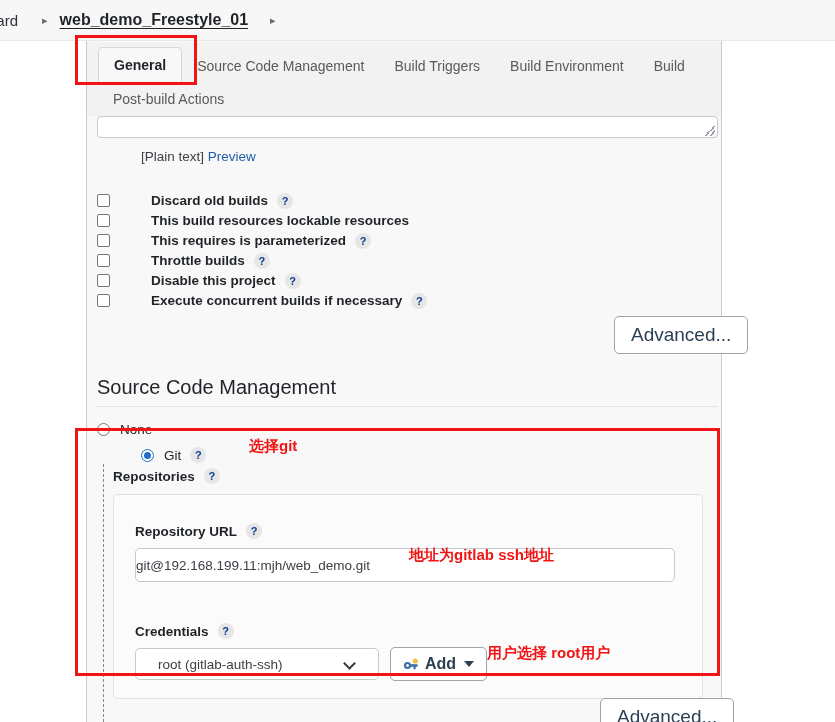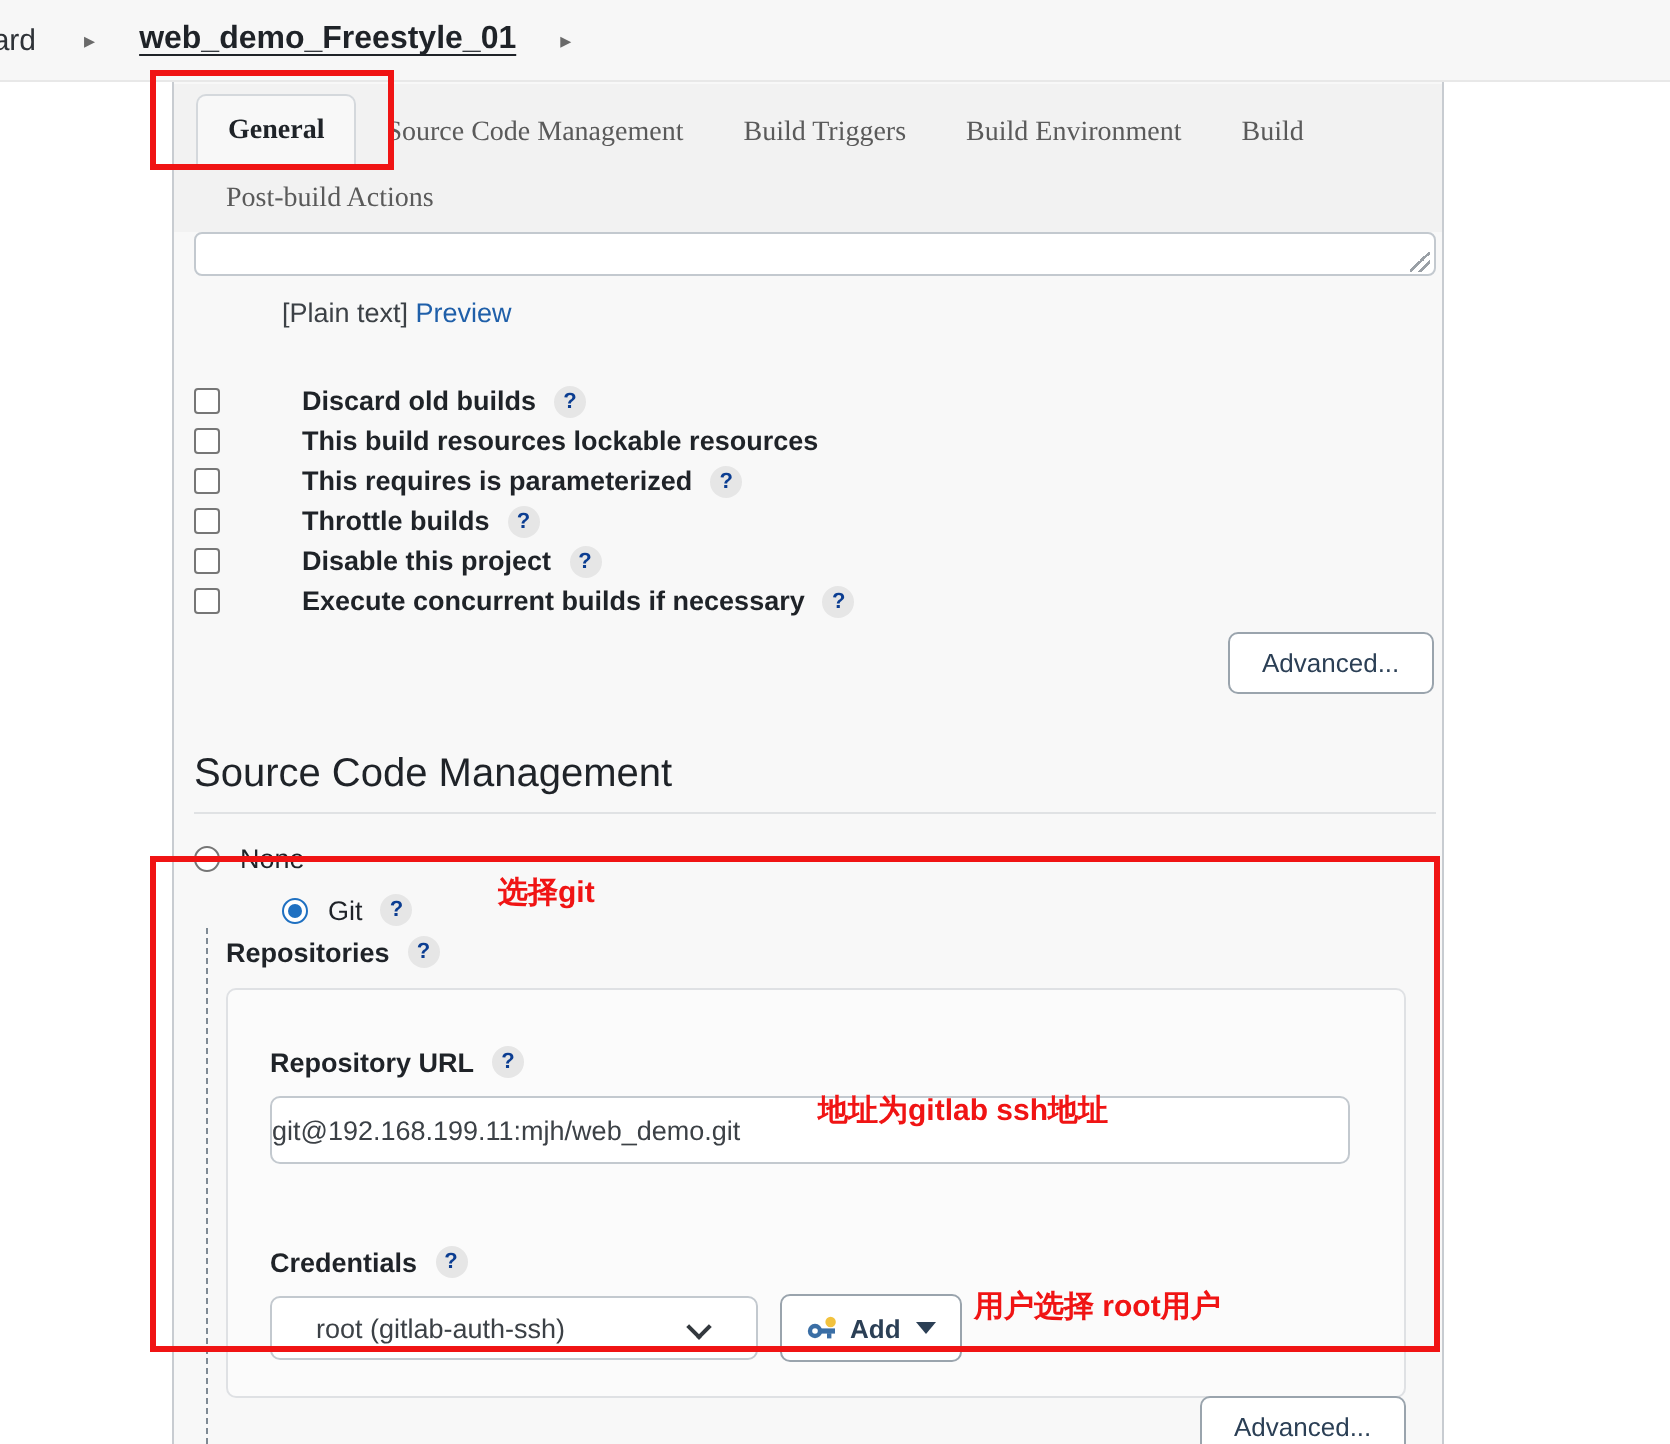--- a/index.html
+++ b/index.html
@@ -36,21 +36,21 @@
   }
   .crumb-dash {
     margin-left: -12px;
   }
   .crumb-current {
     font-weight: bold;
     font-size: 16px;
     color: #1f2328;
     text-decoration: underline;
     text-underline-offset: 3px;
-    margin-left: 22px;
+    margin-left: 12px;
   }
   .crumb-sep {
     color: #6a6a6a;
     font-size: 11px;
     margin-left: 22px;
   }
   .crumb-sep.first { margin-left: 24px; }
 
   
   .content-panel {
@@ -65,21 +65,20 @@
   }
 
   
   .tabbar {
     position: absolute;
     left: 87px; top: 42px;
     width: 634px;
     height: 74px;
     background: #f2f2f2;
     box-sizing: border-box;
-    font-family: Liberation Serif, serif;
   }
   .tab-row {
     display: flex;
     align-items: flex-end;
     height: 41px;
     padding-left: 11px;
     box-sizing: border-box;
   }
   .tab {
     font-size: 14px;
@@ -193,21 +192,21 @@
     cursor: pointer;
   }
 
   
   .btn-advanced {
     position: absolute;
     background: #ffffff;
     border: 1px solid #9aa4ad;
     border-radius: 5px;
     color: #2b3f55;
-    font-size: 13px;
+    font-size: 19px;
     padding: 7px 16px;
     cursor: pointer;
     white-space: nowrap;
   }
   #adv1 { left: 527px; top: 200px; }
   #adv2 { left: 513px; top: 582px; }
 
   
   .scm-heading {
     position: absolute;
@@ -354,21 +353,21 @@
     left: 276px; top: 152px;
     height: 34px;
     background: #ffffff;
     border: 1px solid #9aa4ad;
     border-radius: 5px;
     box-sizing: border-box;
     display: flex;
     align-items: center;
     gap: 5px;
     padding: 0 12px;
-    font-size: 13px;
+    font-size: 16px;
     font-weight: bold;
     color: #2b3f55;
     cursor: pointer;
   }
   .caret-down {
     width: 0; height: 0;
     border-left: 5px solid transparent;
     border-right: 5px solid transparent;
     border-top: 6px solid #2b3f55;
     margin-left: 3px;

